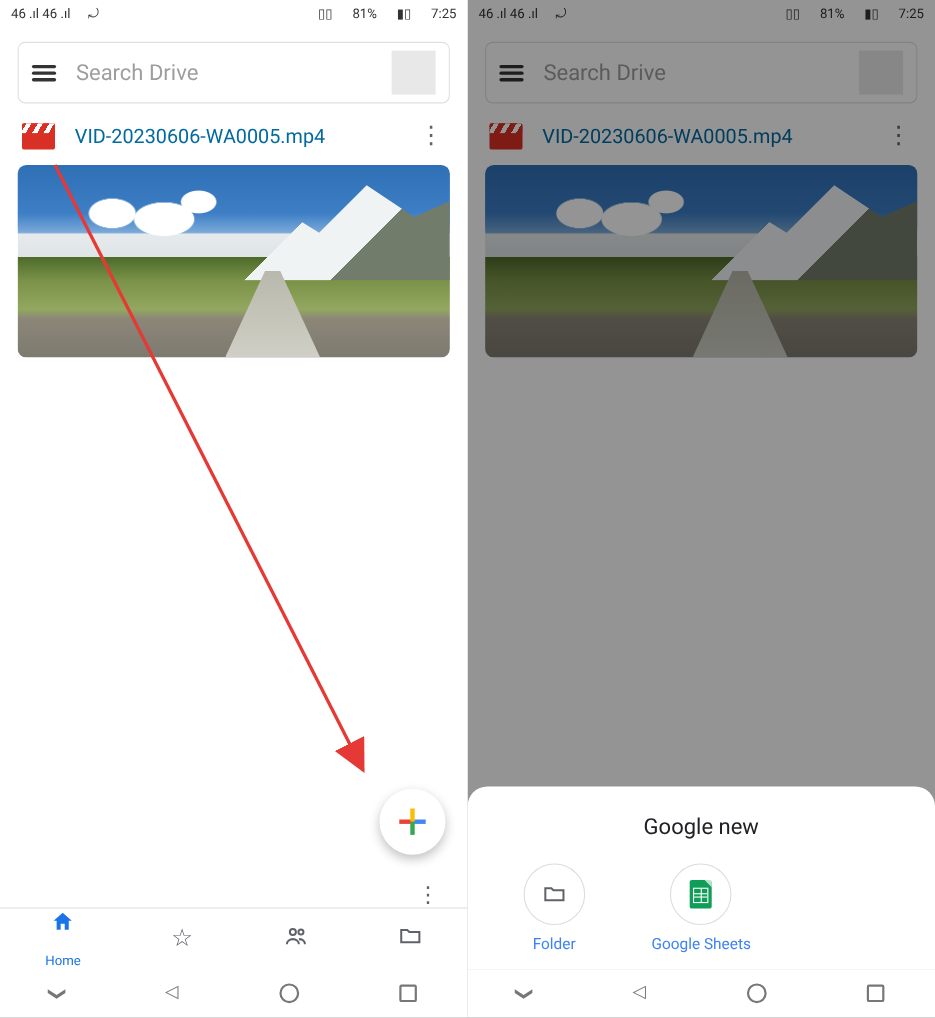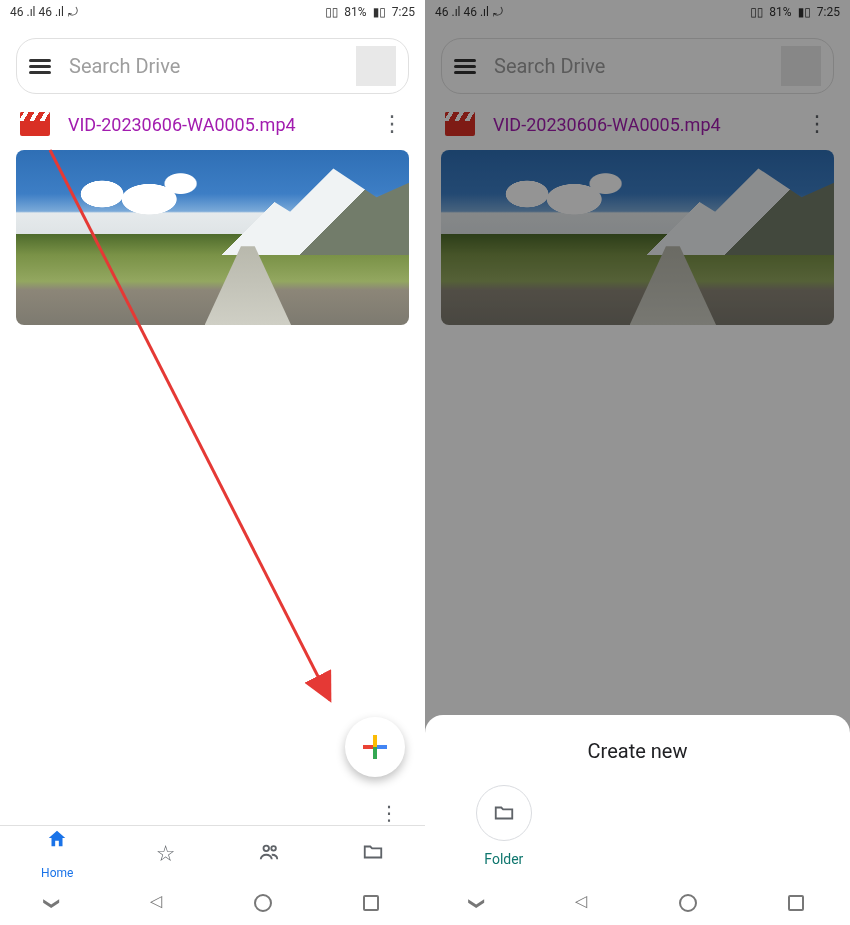--- a/index.html
+++ b/index.html
@@ -16,27 +16,27 @@
     background: #fff;
     overflow: hidden;
   }
 
   
   .statusbar {
     height: 24px; display: flex; align-items: center;
     justify-content: space-between;
     padding: 0 10px; font-size: 12px; color: #333;
   }
-  .statusbar .left, .statusbar .right { display: flex; align-items: center; gap: 4px; }
+  .statusbar .left, .statusbar .right { display: flex; align-items: center; gap: 16px; }
   .statusbar .right span { margin-left: 2px; }
 
   
   .searchwrap { padding: 14px 16px 10px; }
   .searchbar {
-    height: 56px; border: 1px solid #e0e0e0; border-radius: 20px;
+    height: 56px; border: 1px solid #e0e0e0; border-radius: 7px;
     display: flex; align-items: center; padding: 0 12px; gap: 18px;
     background: #fff;
   }
   .searchbar .ham { width: 22px; }
   .searchbar .ham div { height: 3px; background: #333; border-radius: 2px; margin: 3px 0; }
   .searchbar .placeholder { flex: 1; color: #9e9e9e; font-size: 20px; }
   .searchbar .avatar { width: 40px; height: 40px; background: #e8e8e8; }
 
   
   .file-row {
@@ -44,21 +44,21 @@
     padding: 8px 16px 6px 20px;
   }
   .clapper-icon {
     width: 30px; height: 24px; background: #d93025; border-radius: 2px;
     position: relative; overflow: hidden; flex-shrink: 0;
   }
   .clapper-icon::before {
     content: ""; position: absolute; top: 0; left: 0; right: 0; height: 9px;
     background: repeating-linear-gradient(-60deg,#d93025 0 5px,#fff 5px 9px);
   }
-  .file-name { margin-left: 18px; font-size: 18px; color: #a21caf; flex: 1; }
+  .file-name { margin-left: 18px; font-size: 18px; color: #0369a1; flex: 1; }
   .filemore { font-size: 22px; color: #5f6368; padding: 0 6px; line-height: 1; }
 
   
   .thumb {
     margin: 8px 16px 0; height: 175px; border-radius: 8px; overflow: hidden;
     position: relative;
     background:
       linear-gradient(to bottom,
         #2f6fb5 0%, #3d7ec5 25%, #7aa9d8 35%,
         rgba(255,255,255,0) 36%),
@@ -134,21 +134,21 @@
     position:absolute; left:0; right:0; bottom:44px;
     background:#fff; border-radius: 18px 18px 0 0;
     padding: 24px 12px 14px;
   }
   .sheet h3 { text-align:center; font-weight:400; font-size:20px; color:#202124; margin-bottom: 22px;}
   .sheet-grid {
     display:grid; grid-template-columns: repeat(3,1fr); row-gap: 28px;
   }
   .opt {
     display:flex; flex-direction:column; align-items:center; gap:10px;
-    color:#0f766e; font-size:14px;
+    color:#3b82f6; font-size:14px;
   }
   .opt .circle {
     width:56px; height:56px; border:1px solid #dadce0; border-radius:50%;
     display:flex; align-items:center; justify-content:center;
     color:#5f6368;
   }
   .opt.hl { position:relative; }
   .opt.hl::before {
     content:""; position:absolute; top:-14px; bottom:-14px; left:2px; right:2px;
     border: 3px solid #e53935;
@@ -303,30 +303,36 @@
 
   <div class="thumb">
     <div class="clouds"></div>
       <div class="mtn"></div>
       <div class="road"></div>
   </div>
 
   <div class="dim"></div>
 
   <div class="sheet">
-    <h3>Create new</h3>
+    <h3>Google new</h3>
     <div class="sheet-grid">
       <div class="opt">
         <div class="circle">
             <svg width="22" height="22" viewBox="0 0 24 24" fill="none" stroke="#5f6368" stroke-width="2">
               <path d="M3 6h6l2 2h10v10H3z"></path>
             </svg>
           </div>
         <span>Folder</span>
       </div>
+      <div class="opt">
+        <div class="circle">
+            <div class="doc-icon sheets"></div>
+          </div>
+        <span>Google Sheets</span>
+      </div>
     </div>
   </div>
 
   <div class="androidnav" style="background:#fff;">
     <span class="andr-down">❯</span>
     <span class="andr-back">▷</span>
     <span class="andr-circle"></span>
     <span class="andr-square"></span>
   </div>
 </div>

